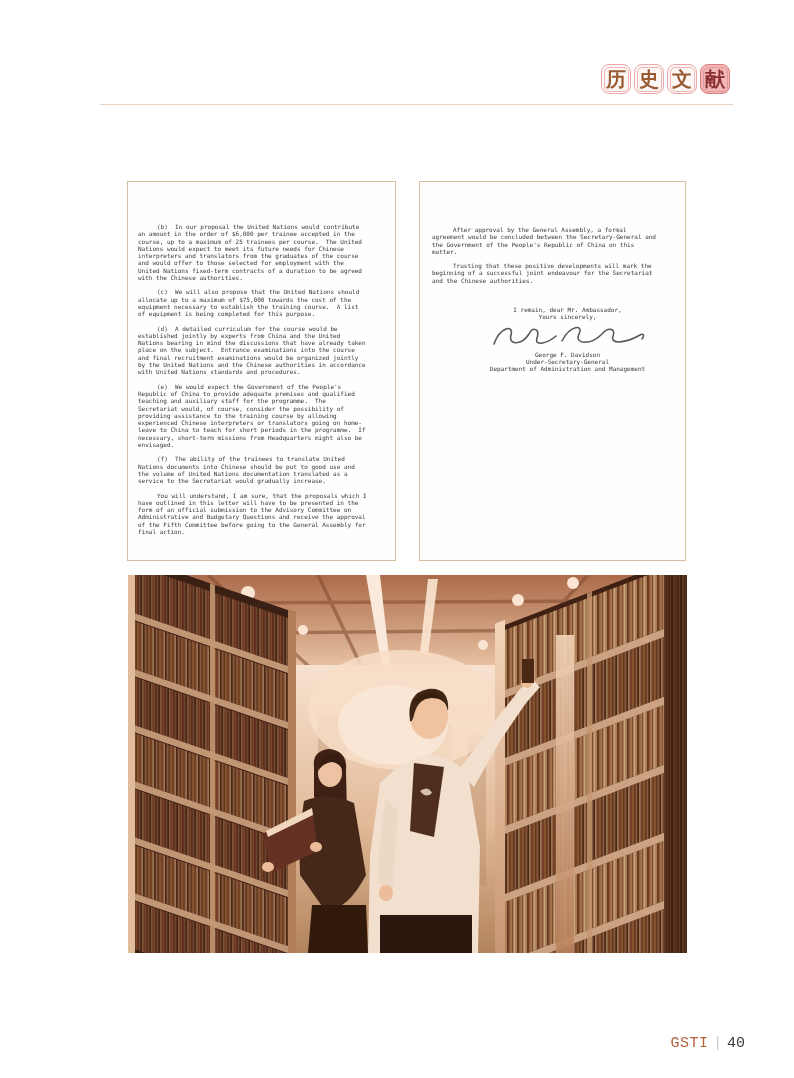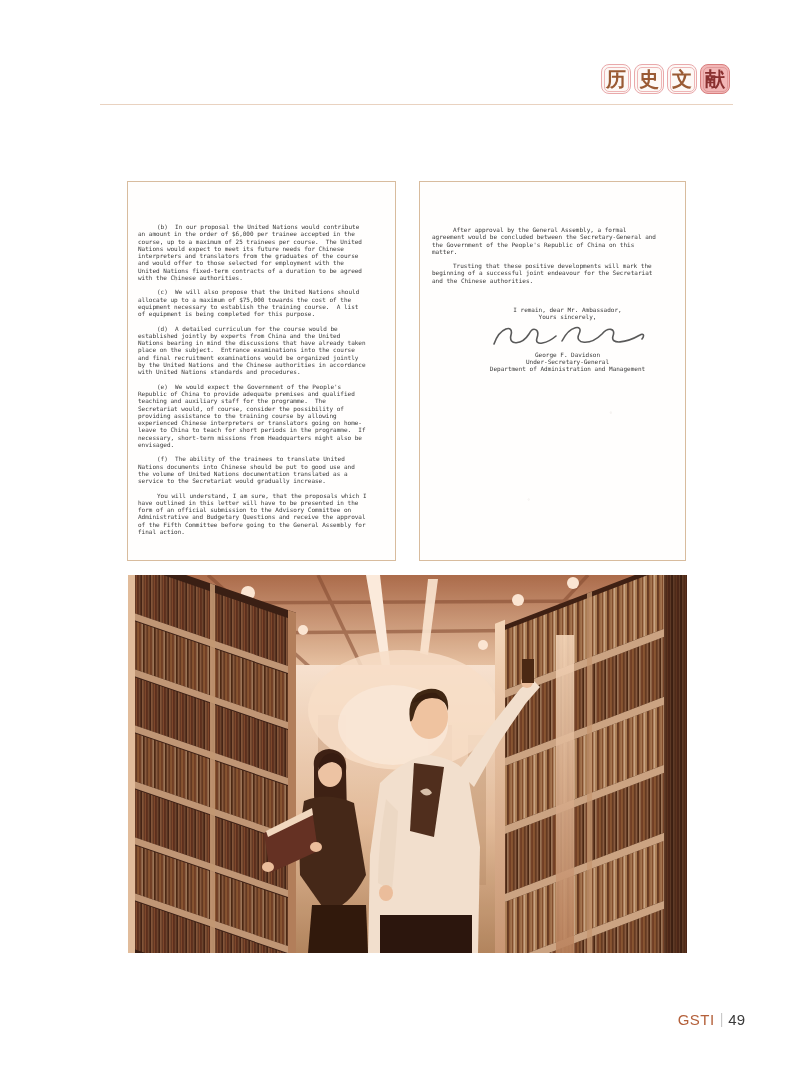--- a/index.html
+++ b/index.html
@@ -56,23 +56,23 @@
 
   
   .photo{
     position:absolute;left:128px;top:575px;width:559px;height:378px;
     overflow:hidden;background:#caa184;
   }
   .photo svg{display:block;}
 
   
   .footer{
-    position:absolute;right:49px;top:1010px;height:18px;
+    position:absolute;right:49px;top:1034px;height:18px;
     display:flex;align-items:center;gap:5px;
-    font-family:Liberation Sans, sans-serif;font-size:15px;
+    font-family:Liberation Mono, monospace;font-size:15px;
   }
   .footer .brand{color:#b4603a;letter-spacing:.5px;}
   .footer .sep{color:#c9c9c9;font-size:14px;}
   .footer .pagenum{color:#3a3a3a;}
 </style>
 </head>
 <body>
 
 <div class="badge-row">
   <div class="badge">
@@ -267,14 +267,14 @@
 
     <rect x="428" y="60" width="18" height="318" fill="url(#postGrad)" opacity="0.9"></rect>
 
     <rect x="0" y="0" width="559" height="378" fill="#c77b52" opacity="0.08"></rect>
   </svg>
 </div>
 
 <div class="footer">
   <span class="brand">GSTI</span>
   <span class="sep">|</span>
-  <span class="pagenum">49</span>
+  <span class="pagenum">40</span>
 </div>
 
 </body></html>

